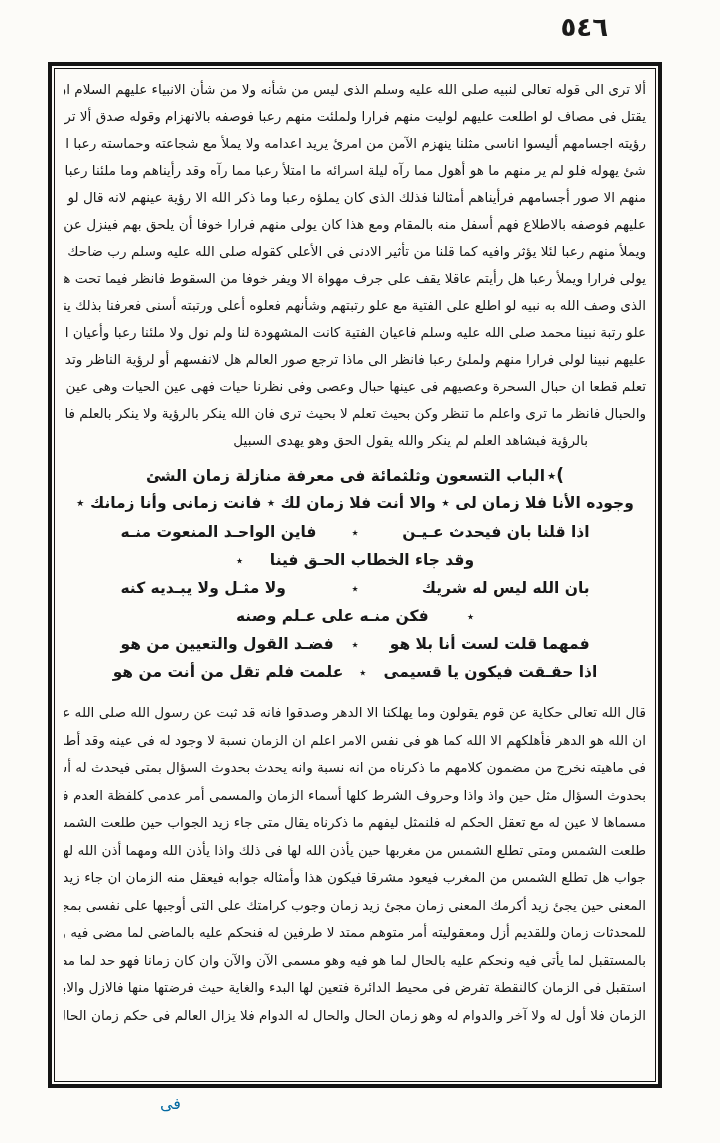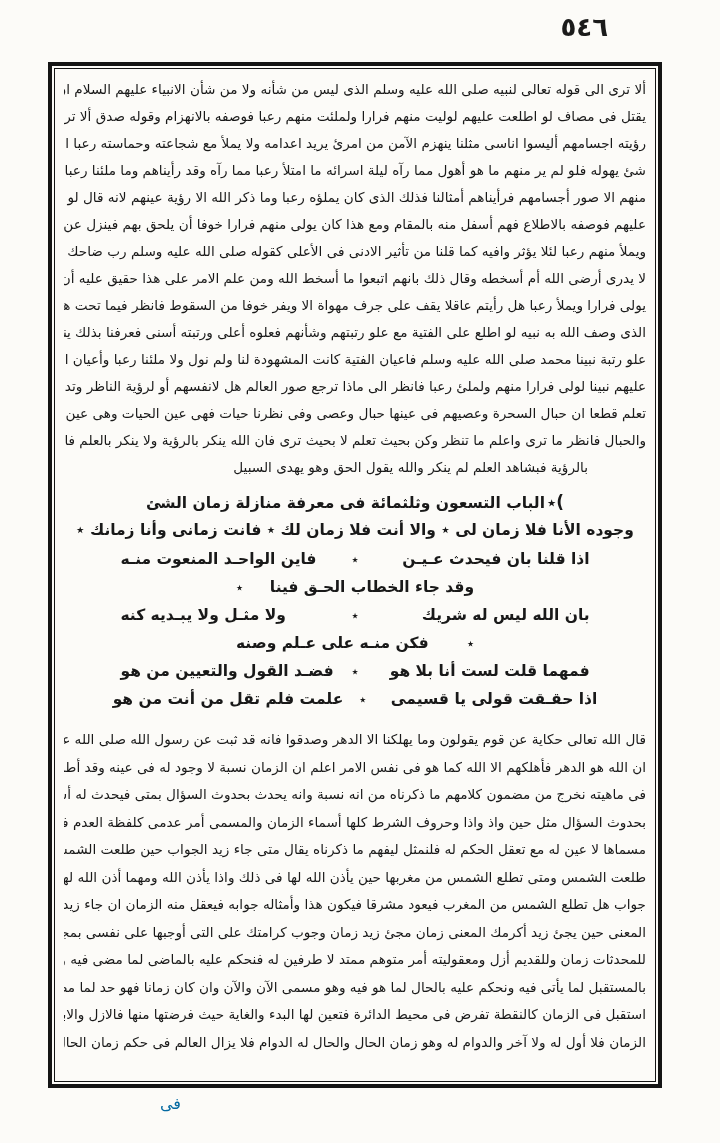--- a/index.html
+++ b/index.html
@@ -95,21 +95,20 @@
       <div class="text-block">
 
         <div class="prose top">
             <div class="line">ألا ترى الى قوله تعالى لنبيه صلى الله عليه وسلم الذى ليس من شأنه ولا من شأن الانبياء عليهم السلام ان ينهزم ولان</div>
             <div class="line">يقتل فى مصاف لو اطلعت عليهم لوليت منهم فرارا ولملئت منهم رعبا فوصفه بالانهزام وقوله صدق ألا ترى ذلك عن</div>
             <div class="line">رؤيته اجسامهم أليسوا اناسى مثلنا ينهزم الآمن من امرئ يريد اعدامه ولا يملأ مع شجاعته وحماسته رعبا الا من</div>
             <div class="line">شئ يهوله فلو لم ير منهم ما هو أهول مما رآه ليلة اسرائه ما امتلأ رعبا مما رآه وقد رأيناهم وما ملئنا رعبا الا ان ما شهدنا</div>
             <div class="line">منهم الا صور أجسامهم فرأيناهم أمثالنا فذلك الذى كان يملؤه رعبا وما ذكر الله الا رؤية عينهم لانه قال لو اطلعت</div>
             <div class="line">عليهم فوصفه بالاطلاع فهم أسفل منه بالمقام ومع هذا كان يولى منهم فرارا خوفا أن يلحق بهم فينزل عن مقامه</div>
             <div class="line">ويملأ منهم رعبا لئلا يؤثر وافيه كما قلنا من تأثير الادنى فى الأعلى كقوله صلى الله عليه وسلم رب ضاحك ملء فيه</div>
-            <div class="line">لا يدرى أرضى الله أم أسخطه وقال ذلك بانهم اتبعوا ما أسخط الله ومن علم الامر على هذا حقيق عليه أن</div>
             <div class="line">يولى فرارا ويملأ رعبا هل رأيتم عاقلا يقف على جرف مهواة الا ويفر خوفا من السقوط فانظر فيما تحت هذا النعت</div>
             <div class="line">الذى وصف الله به نبيه لو اطلع على الفتية مع علو رتبتهم وشأنهم فعلوه أعلى ورتبته أسنى فعرفنا بذلك ينبهنا على</div>
             <div class="line">علو رتبة نبينا محمد صلى الله عليه وسلم فاعيان الفتية كانت المشهودة لنا ولم نول ولا ملئنا رعبا وأعيان الفتية لو اطلع</div>
             <div class="line">عليهم نبينا لولى فرارا منهم ولملئ رعبا فانظر الى ماذا ترجع صور العالم هل لانفسهم أو لرؤية الناظر وتدبر ما قلناه كما</div>
             <div class="line">تعلم قطعا ان حبال السحرة وعصيهم فى عينها حبال وعصى وفى نظرنا حيات فهى عين الحيات وهى عين العصى</div>
             <div class="line">والحبال فانظر ما ترى واعلم ما تنظر وكن بحيث تعلم لا بحيث ترى فان الله ينكر بالرؤية ولا ينكر بالعلم فاذا لم ينكر</div>
             <div class="line partial">بالرؤية فبشاهد العلم لم ينكر والله يقول الحق وهو يهدى السبيل</div>
           </div>
 
         <div class="heading-line">
@@ -136,21 +135,21 @@
             <div class="verse">
               <span class="verse-sep">٭</span>
               <span class="hemistich-left">فكن منـه على عـلم وصنه</span>
             </div>
             <div class="verse">
               <span class="hemistich-right">فمهما قلت لست أنا بلا هو</span>
               <span class="verse-sep">٭</span>
               <span class="hemistich-left">فضـد القول والتعيين من هو</span>
             </div>
             <div class="verse">
-              <span class="hemistich-right">اذا حقـقت قولى يا قسيمى</span>
+              <span class="hemistich-right">اذا حقـقت فيكون يا قسيمى</span>
               <span class="verse-sep">٭</span>
               <span class="hemistich-left">علمت فلم تقل من أنت من هو</span>
             </div>
           </div>
 
         <div class="prose bottom">
             <div class="line">قال الله تعالى حكاية عن قوم يقولون وما يهلكنا الا الدهر وصدقوا فانه قد ثبت عن رسول الله صلى الله عليه وسلم</div>
             <div class="line">ان الله هو الدهر فأهلكهم الا الله كما هو فى نفس الامر اعلم ان الزمان نسبة لا وجود له فى عينه وقد أطال الناس الكلام</div>
             <div class="line">فى ماهيته نخرج من مضمون كلامهم ما ذكرناه من انه نسبة وانه يحدث بحدوث السؤال بمتى فيحدث له أسماء</div>
             <div class="line">بحدوث السؤال مثل حين واذ واذا وحروف الشرط كلها أسماء الزمان والمسمى أمر عدمى كلفظة العدم فانها اسم</div>

